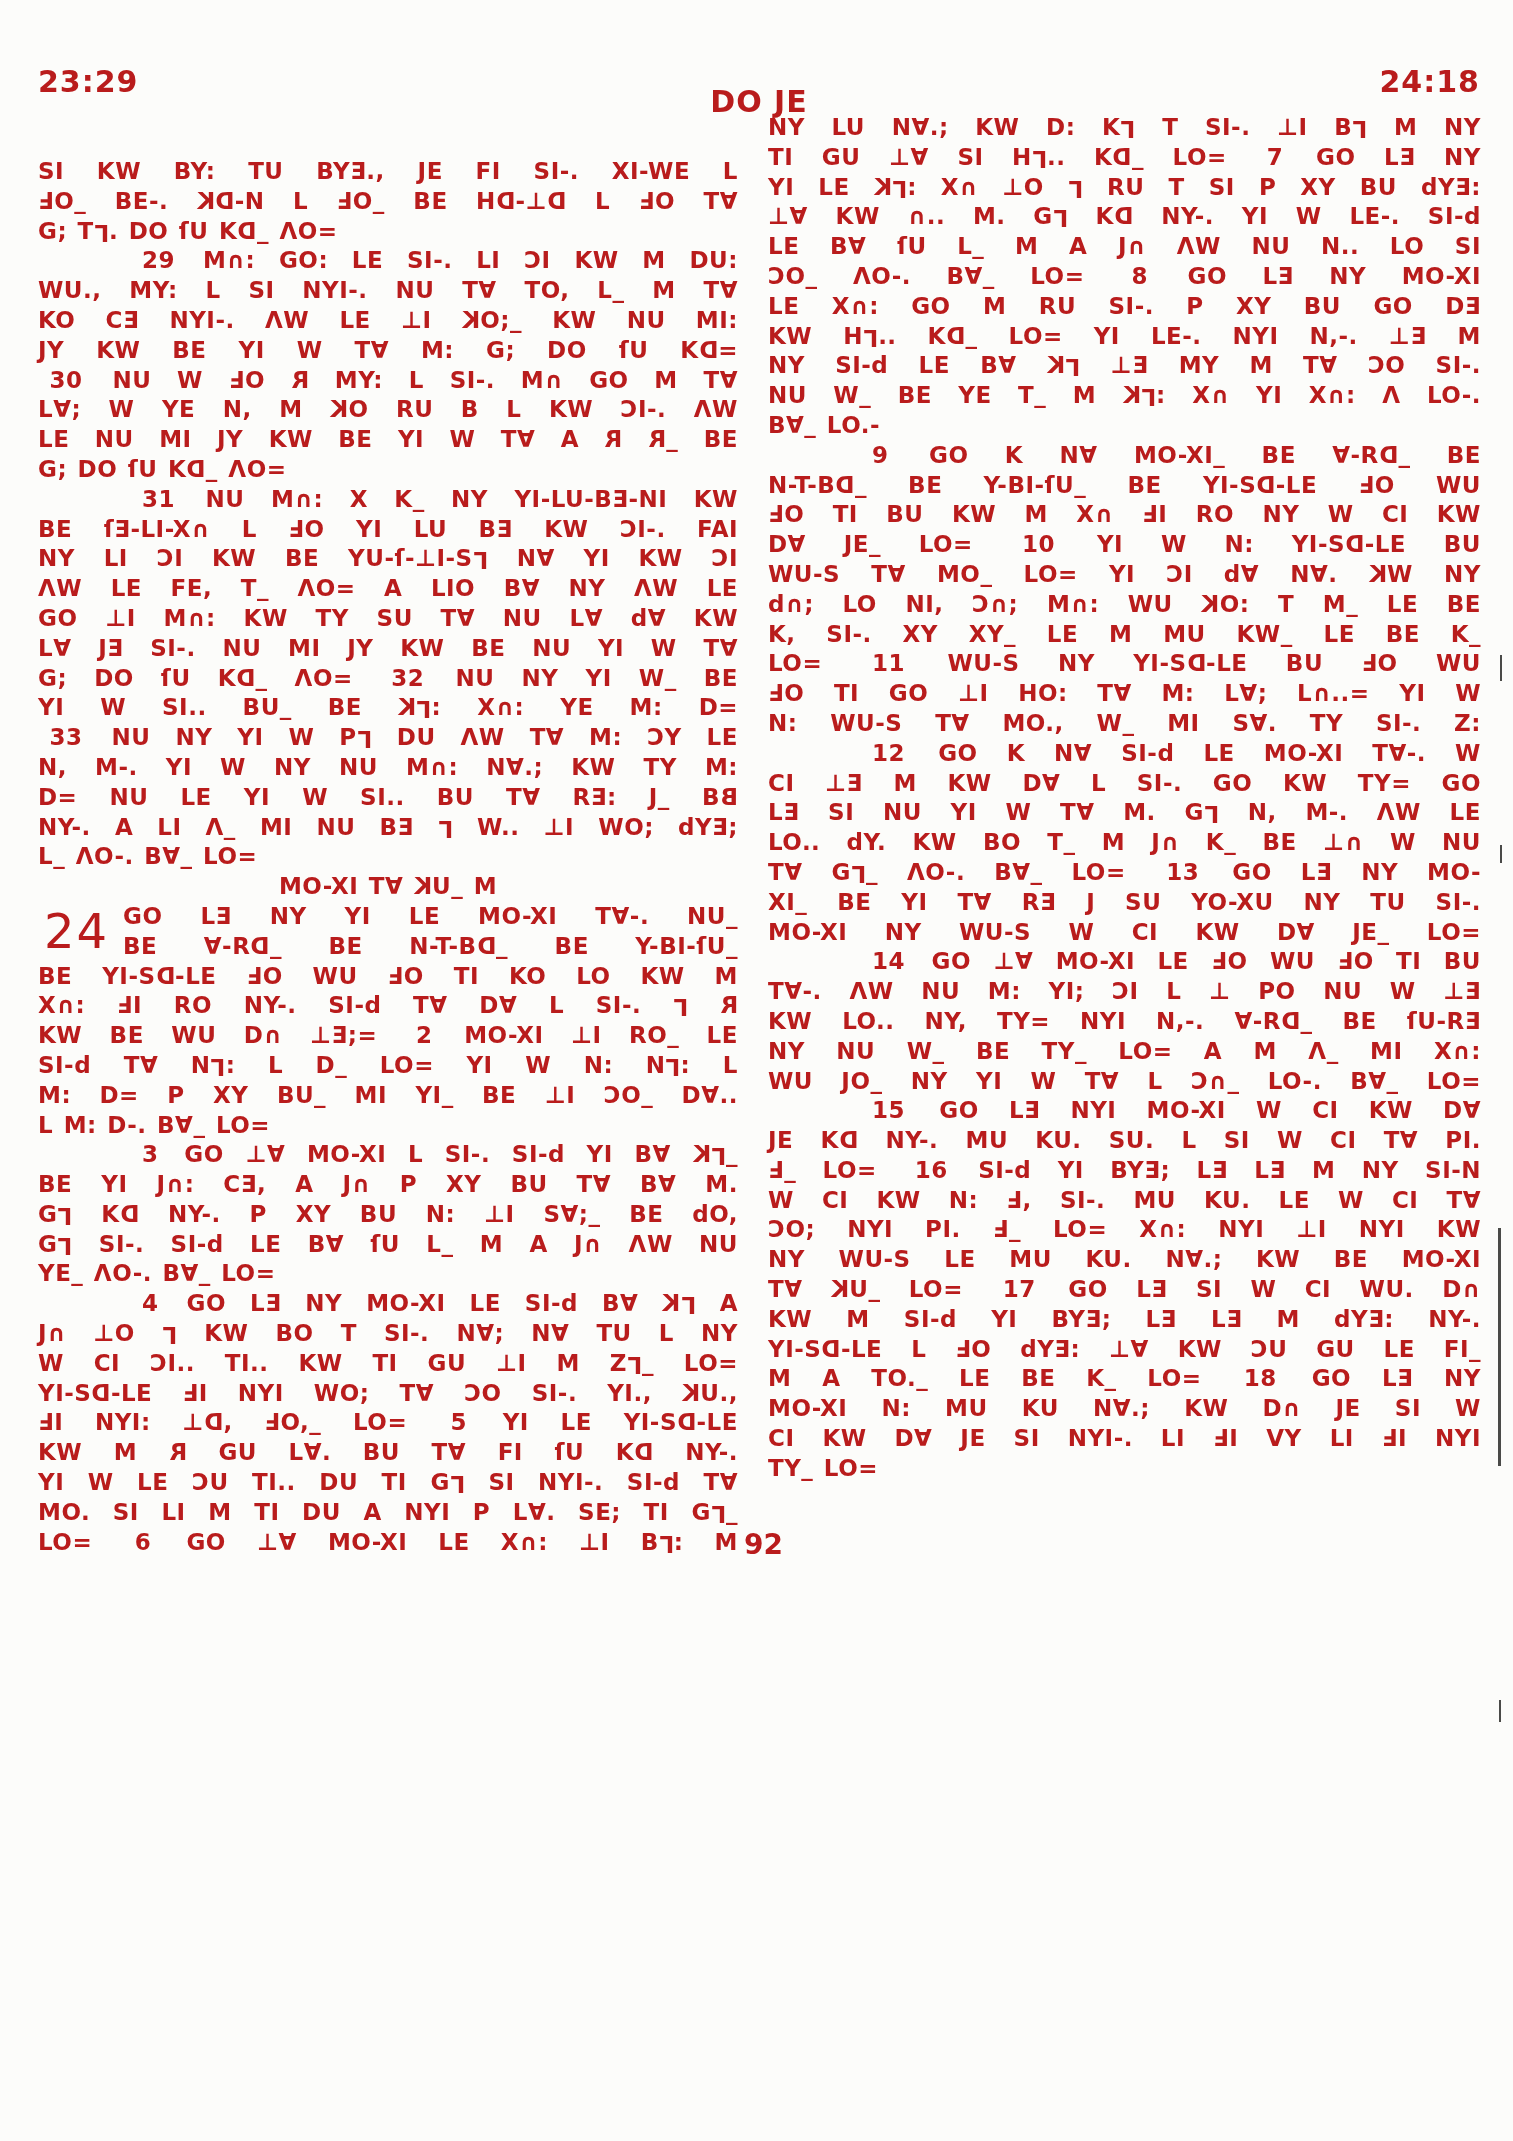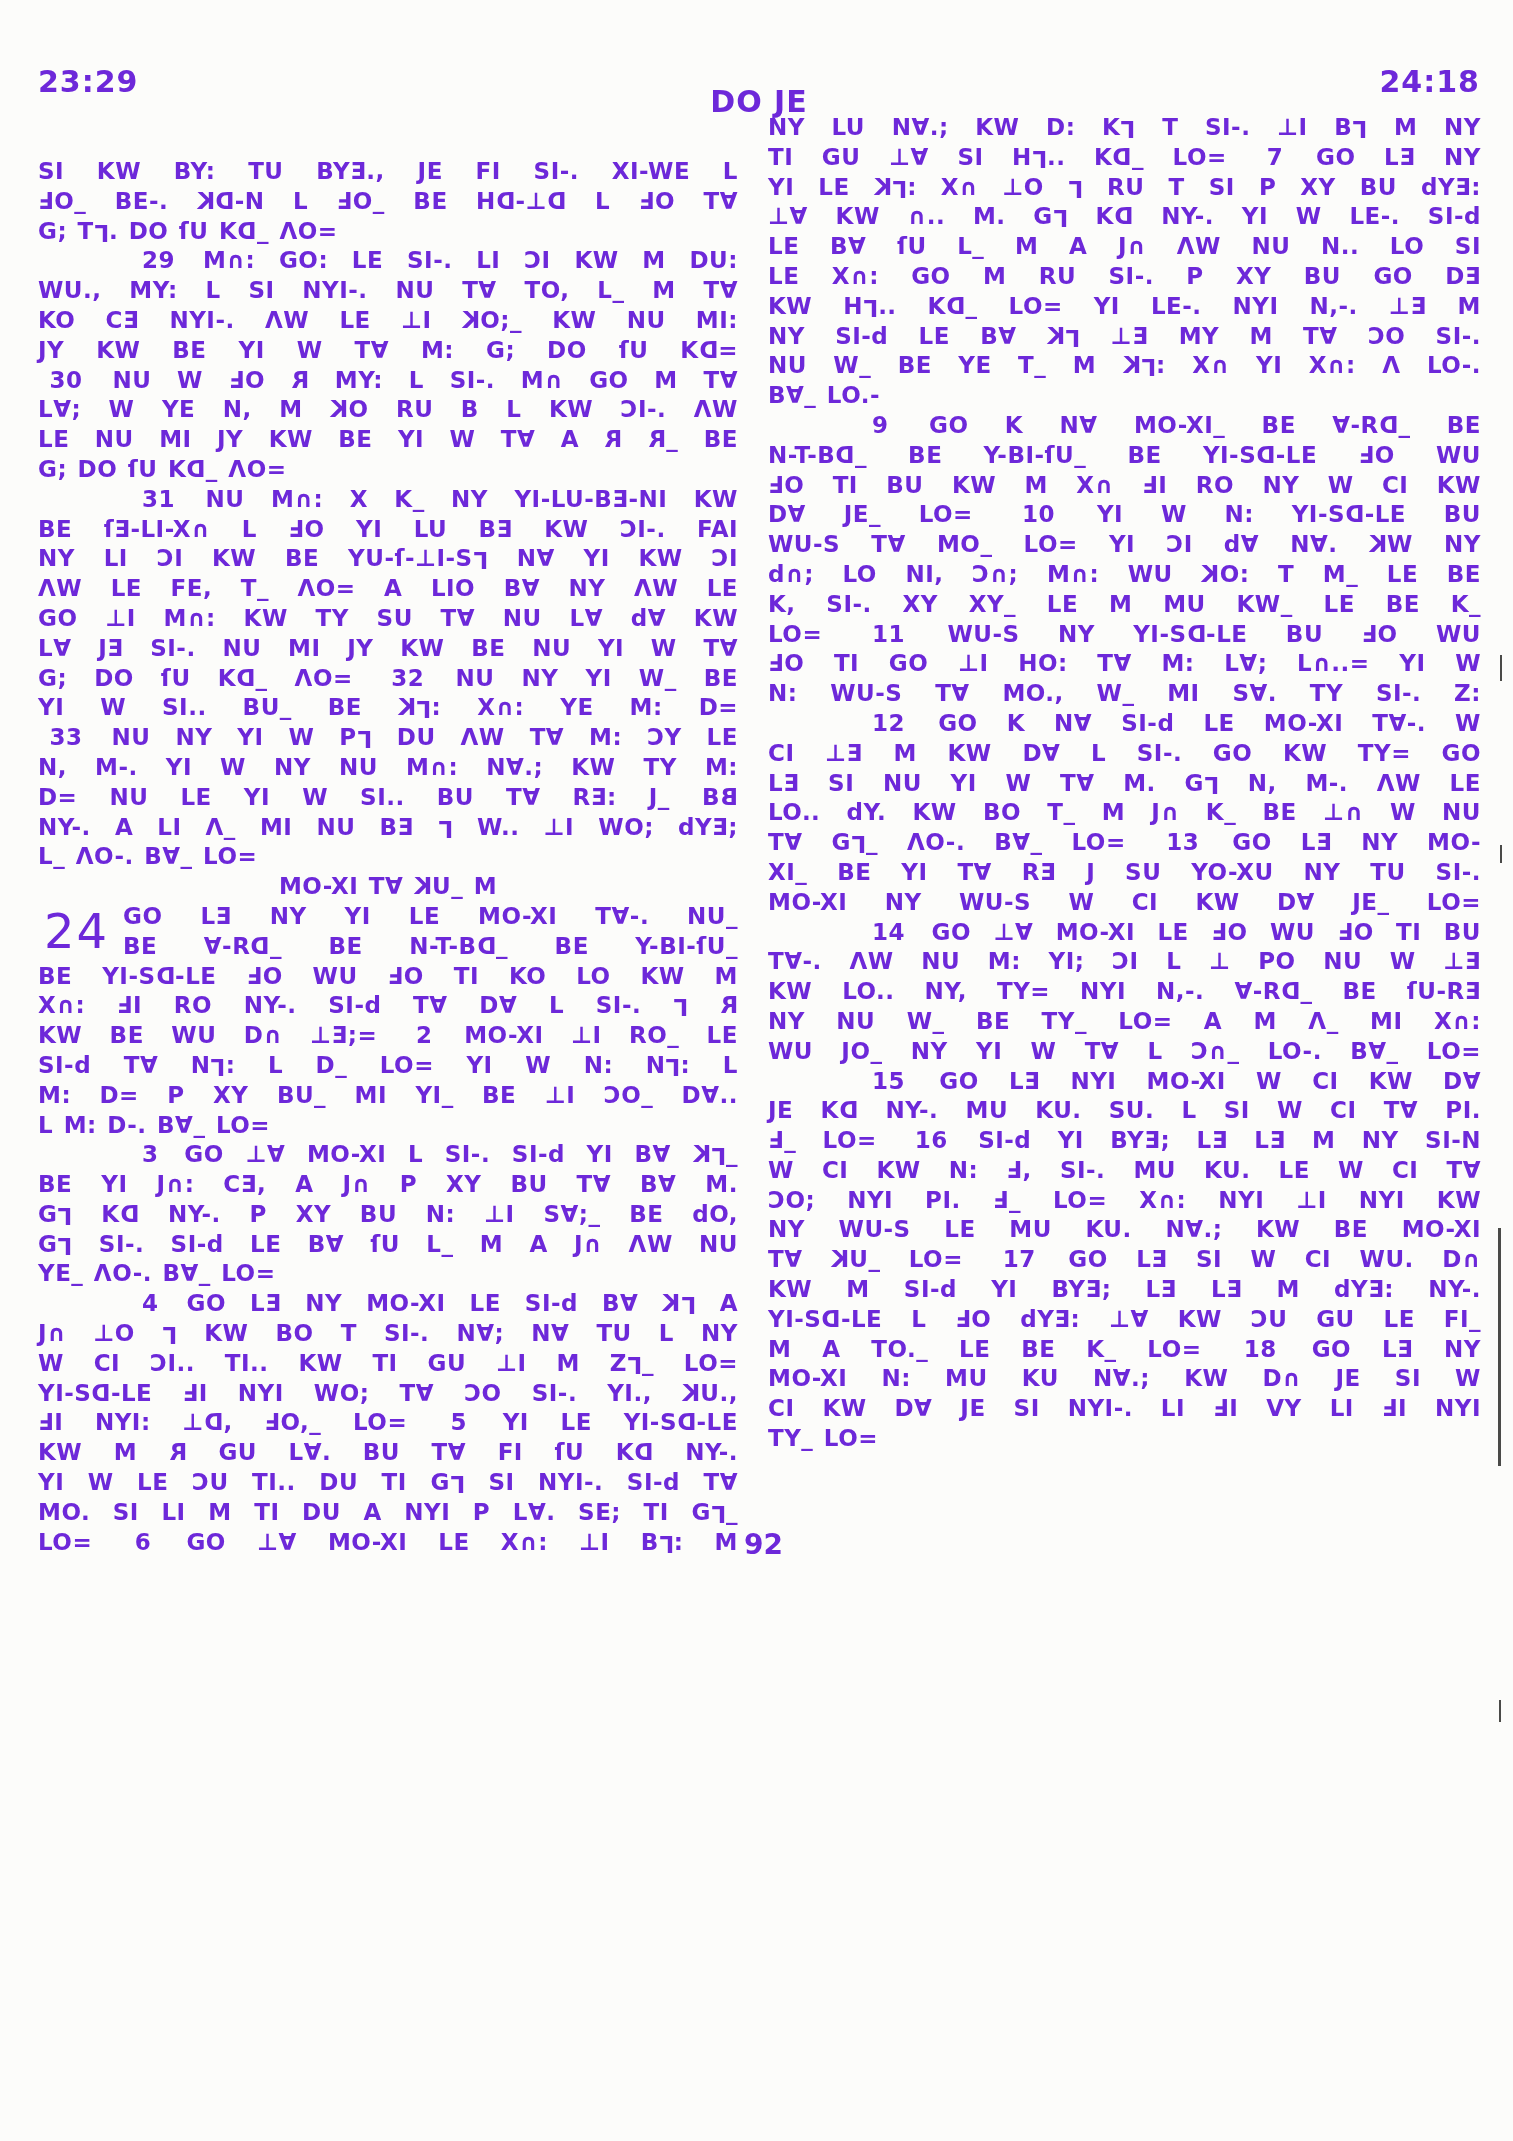--- a/index.html
+++ b/index.html
@@ -1,17 +1,17 @@
 <!DOCTYPE html>
 <html><head>
 <meta charset="utf-8">
 <style>
   html,body{margin:0;padding:0;background:#e8e8e6;}
   #page{position:relative;width:1513px;height:2141px;background:#fcfcfa;
-        font-family:"DejaVu Sans","Liberation Sans",sans-serif;color:#6d28d9;
+        font-family:"DejaVu Sans","Liberation Sans",sans-serif;color:#b91c1c;
         overflow:hidden;}
   #header{position:absolute;top:64px;left:38px;width:1442px;height:40px;
           font-size:30px;font-weight:700;letter-spacing:1px;}
   #h-left{position:absolute;left:0;top:0;}
   #h-center{position:absolute;left:0;right:0;text-align:center;top:0;margin-top:20px;}
   #h-right{position:absolute;right:0;top:0;}
   .col{position:absolute;top:113px;}
   #col-left{left:38px;width:700px;margin-top:44px;}
   #col-right{left:768px;width:713px;}
   .line{height:29.8px;line-height:29.8px;font-size:23px;font-weight:700;
@@ -104,20 +104,21 @@
       </div>
   </div>
 
   <div id="col-right" class="col">
     <div>
         <div class="line">NY LU N∀.; KW D: K<span class="r">L</span> T SI-. ⊥I B<span class="r">L</span> M NY</div>
         <div class="line">TI GU ⊥∀ SI H<span class="r">L</span>.. K<span class="m">D</span>_ LO= <b class="vn">7</b> GO LƎ NY</div>
         <div class="line">YI LE <span class="m">K</span><span class="r">L</span>: X∩ ⊥O <span class="r">L</span> RU T SI P XY BU dYƎ:</div>
         <div class="line">⊥∀ KW ∩.. M. G<span class="r">L</span> K<span class="m">D</span> NY-. YI W LE-. SI-d</div>
         <div class="line">LE B∀ ſU L_ M A J∩ ΛW NU N.. LO SI</div>
+        <div class="line">ƆO_ ΛO-. B∀_ LO= <b class="vn">8</b> GO LƎ NY MO-XI</div>
         <div class="line">LE X∩: GO M RU SI-. P XY BU GO DƎ</div>
         <div class="line">KW H<span class="r">L</span>.. K<span class="m">D</span>_ LO= YI LE-. NYI N,-. ⊥Ǝ M</div>
         <div class="line">NY SI-d LE B∀ <span class="m">K</span><span class="r">L</span> ⊥Ǝ MY M T∀ ƆO SI-.</div>
         <div class="line">NU W_ BE YE T_ M <span class="m">K</span><span class="r">L</span>: X∩ YI X∩: Λ LO-.</div>
         <div class="line e">B∀_ LO.-</div>
         <div class="line i"><b class="vn">9</b> GO K N∀ MO-XI_ BE ∀-R<span class="m">D</span>_ BE</div>
         <div class="line">N-T-B<span class="m">D</span>_ BE Y-BI-ſU_ BE YI-S<span class="m">D</span>-LE ℲO WU</div>
         <div class="line">ℲO TI BU KW M X∩ ℲI RO NY W CI KW</div>
         <div class="line">D∀ JE_ LO= <b class="vn">10</b> YI W N: YI-S<span class="m">D</span>-LE BU</div>
         <div class="line">WU-S T∀ MO_ LO= YI ƆI d∀ N∀. <span class="m">K</span>W NY</div>

